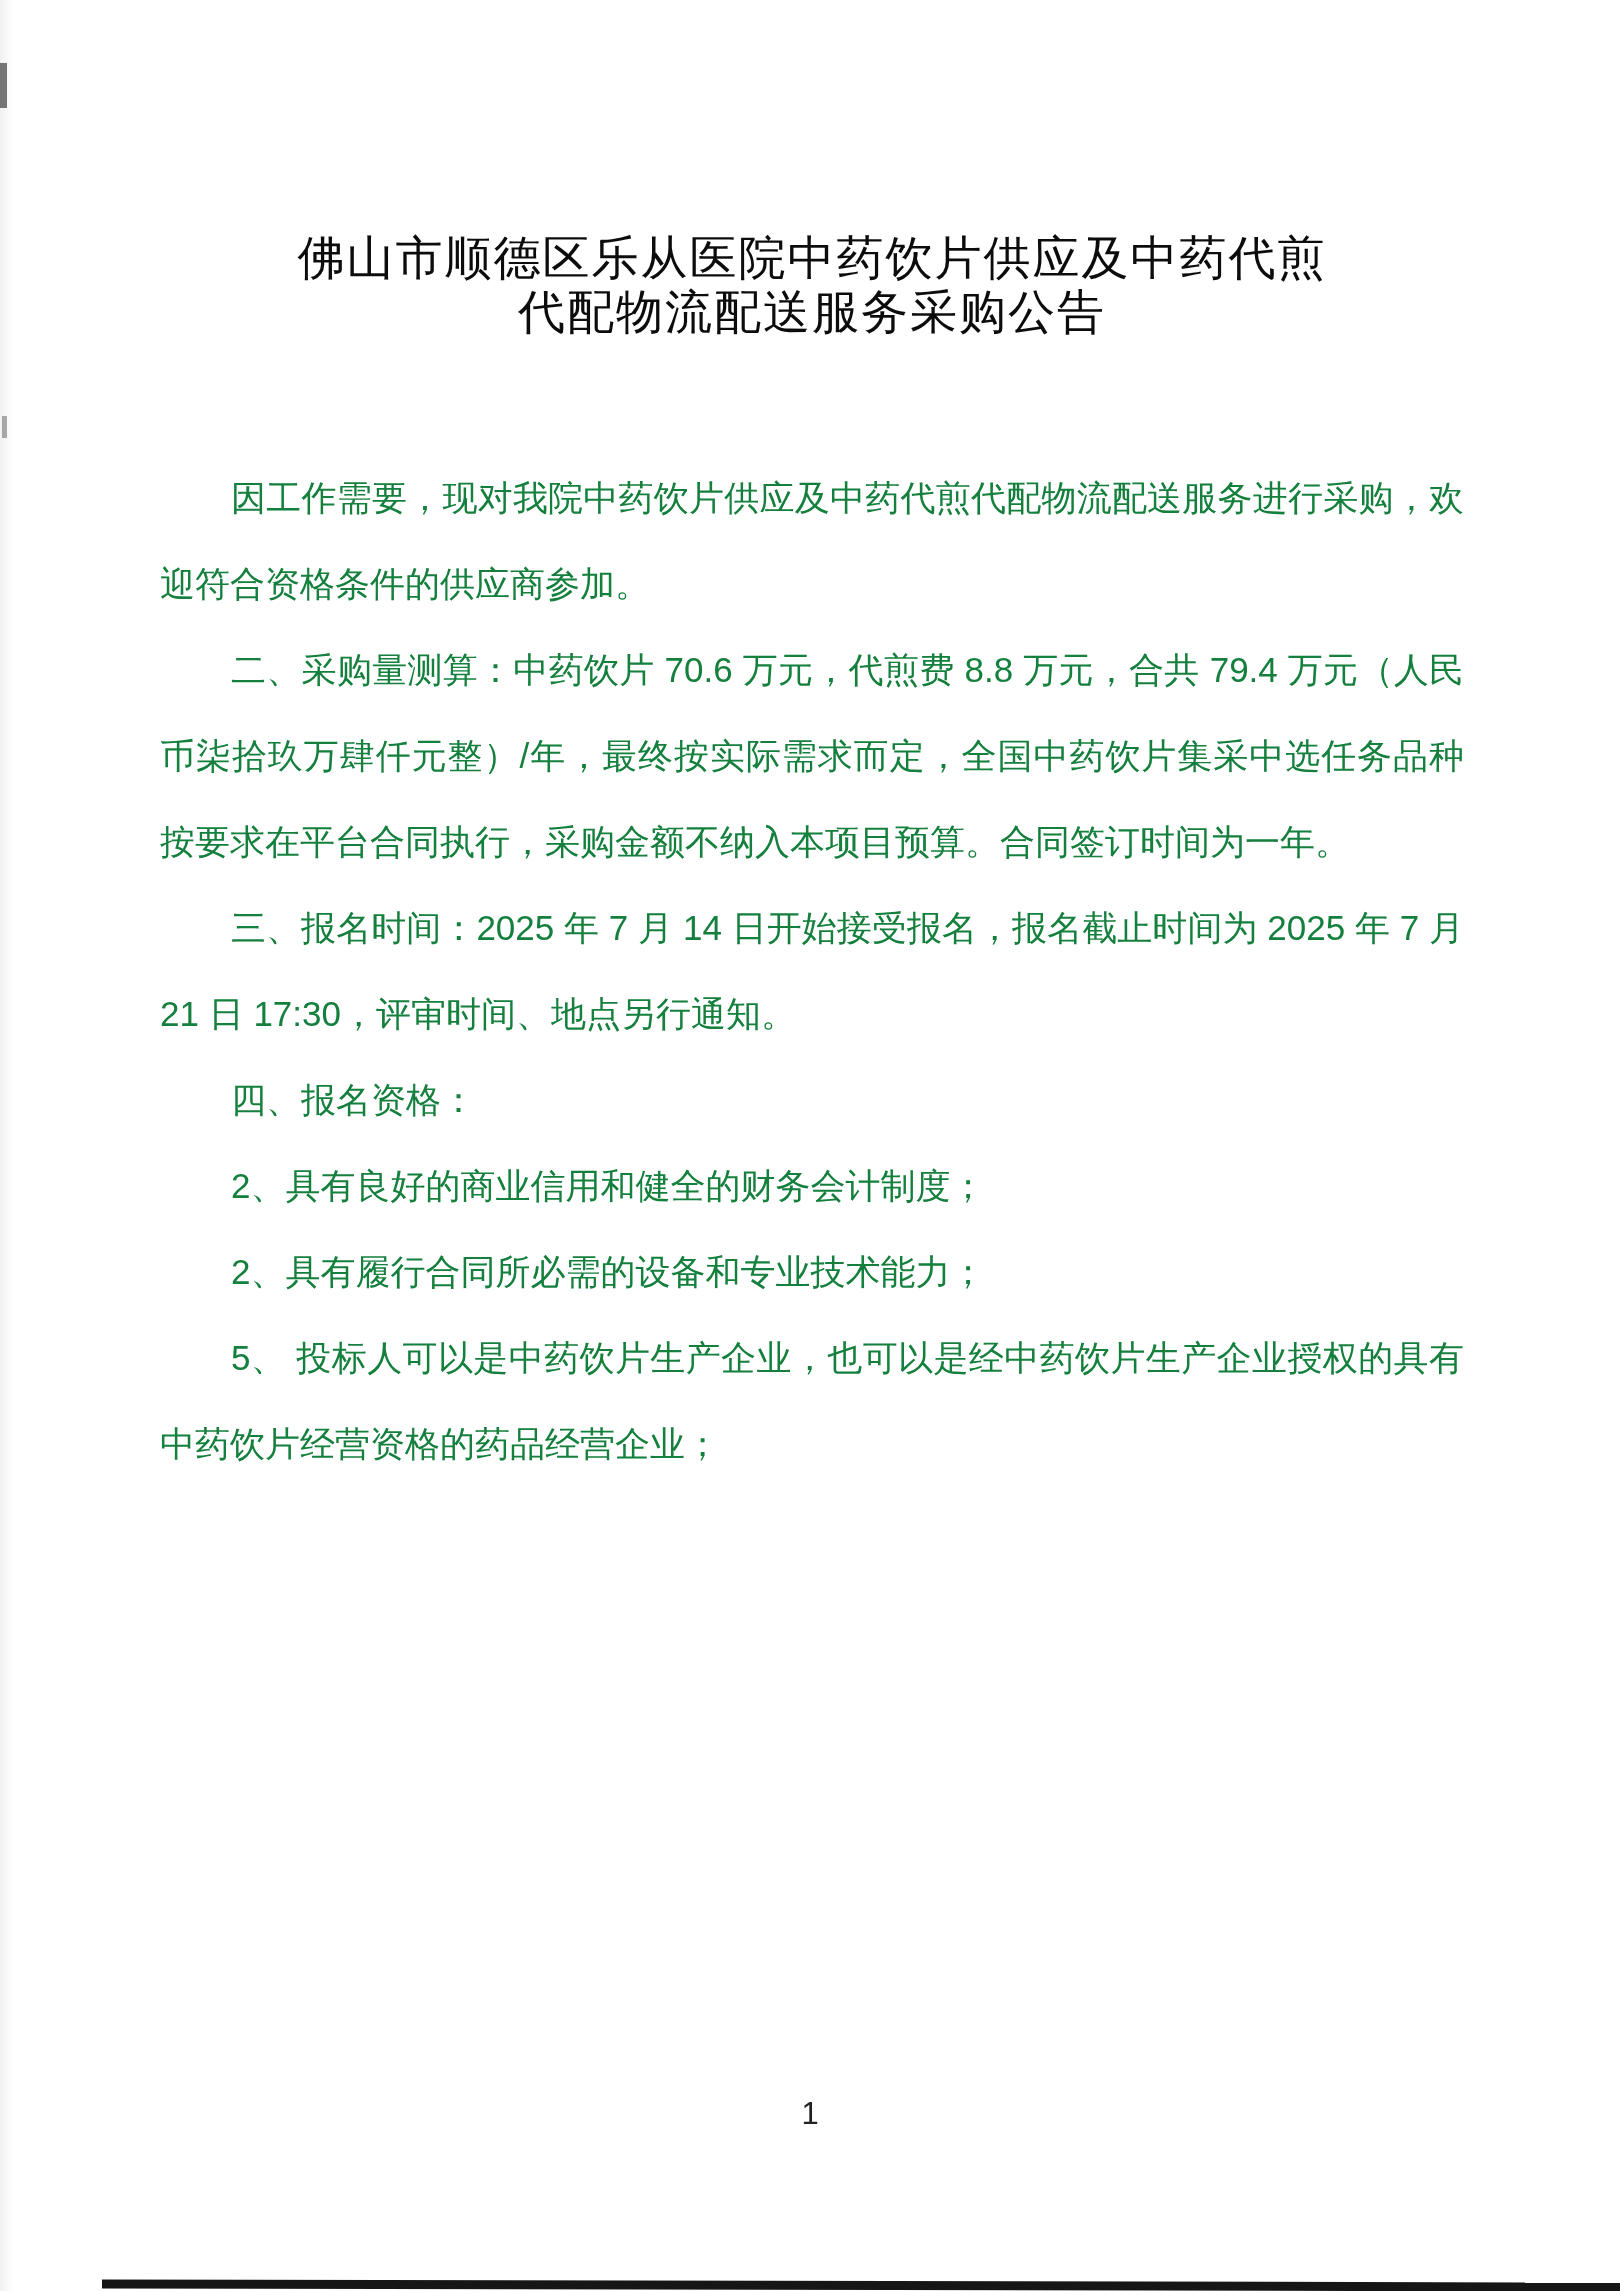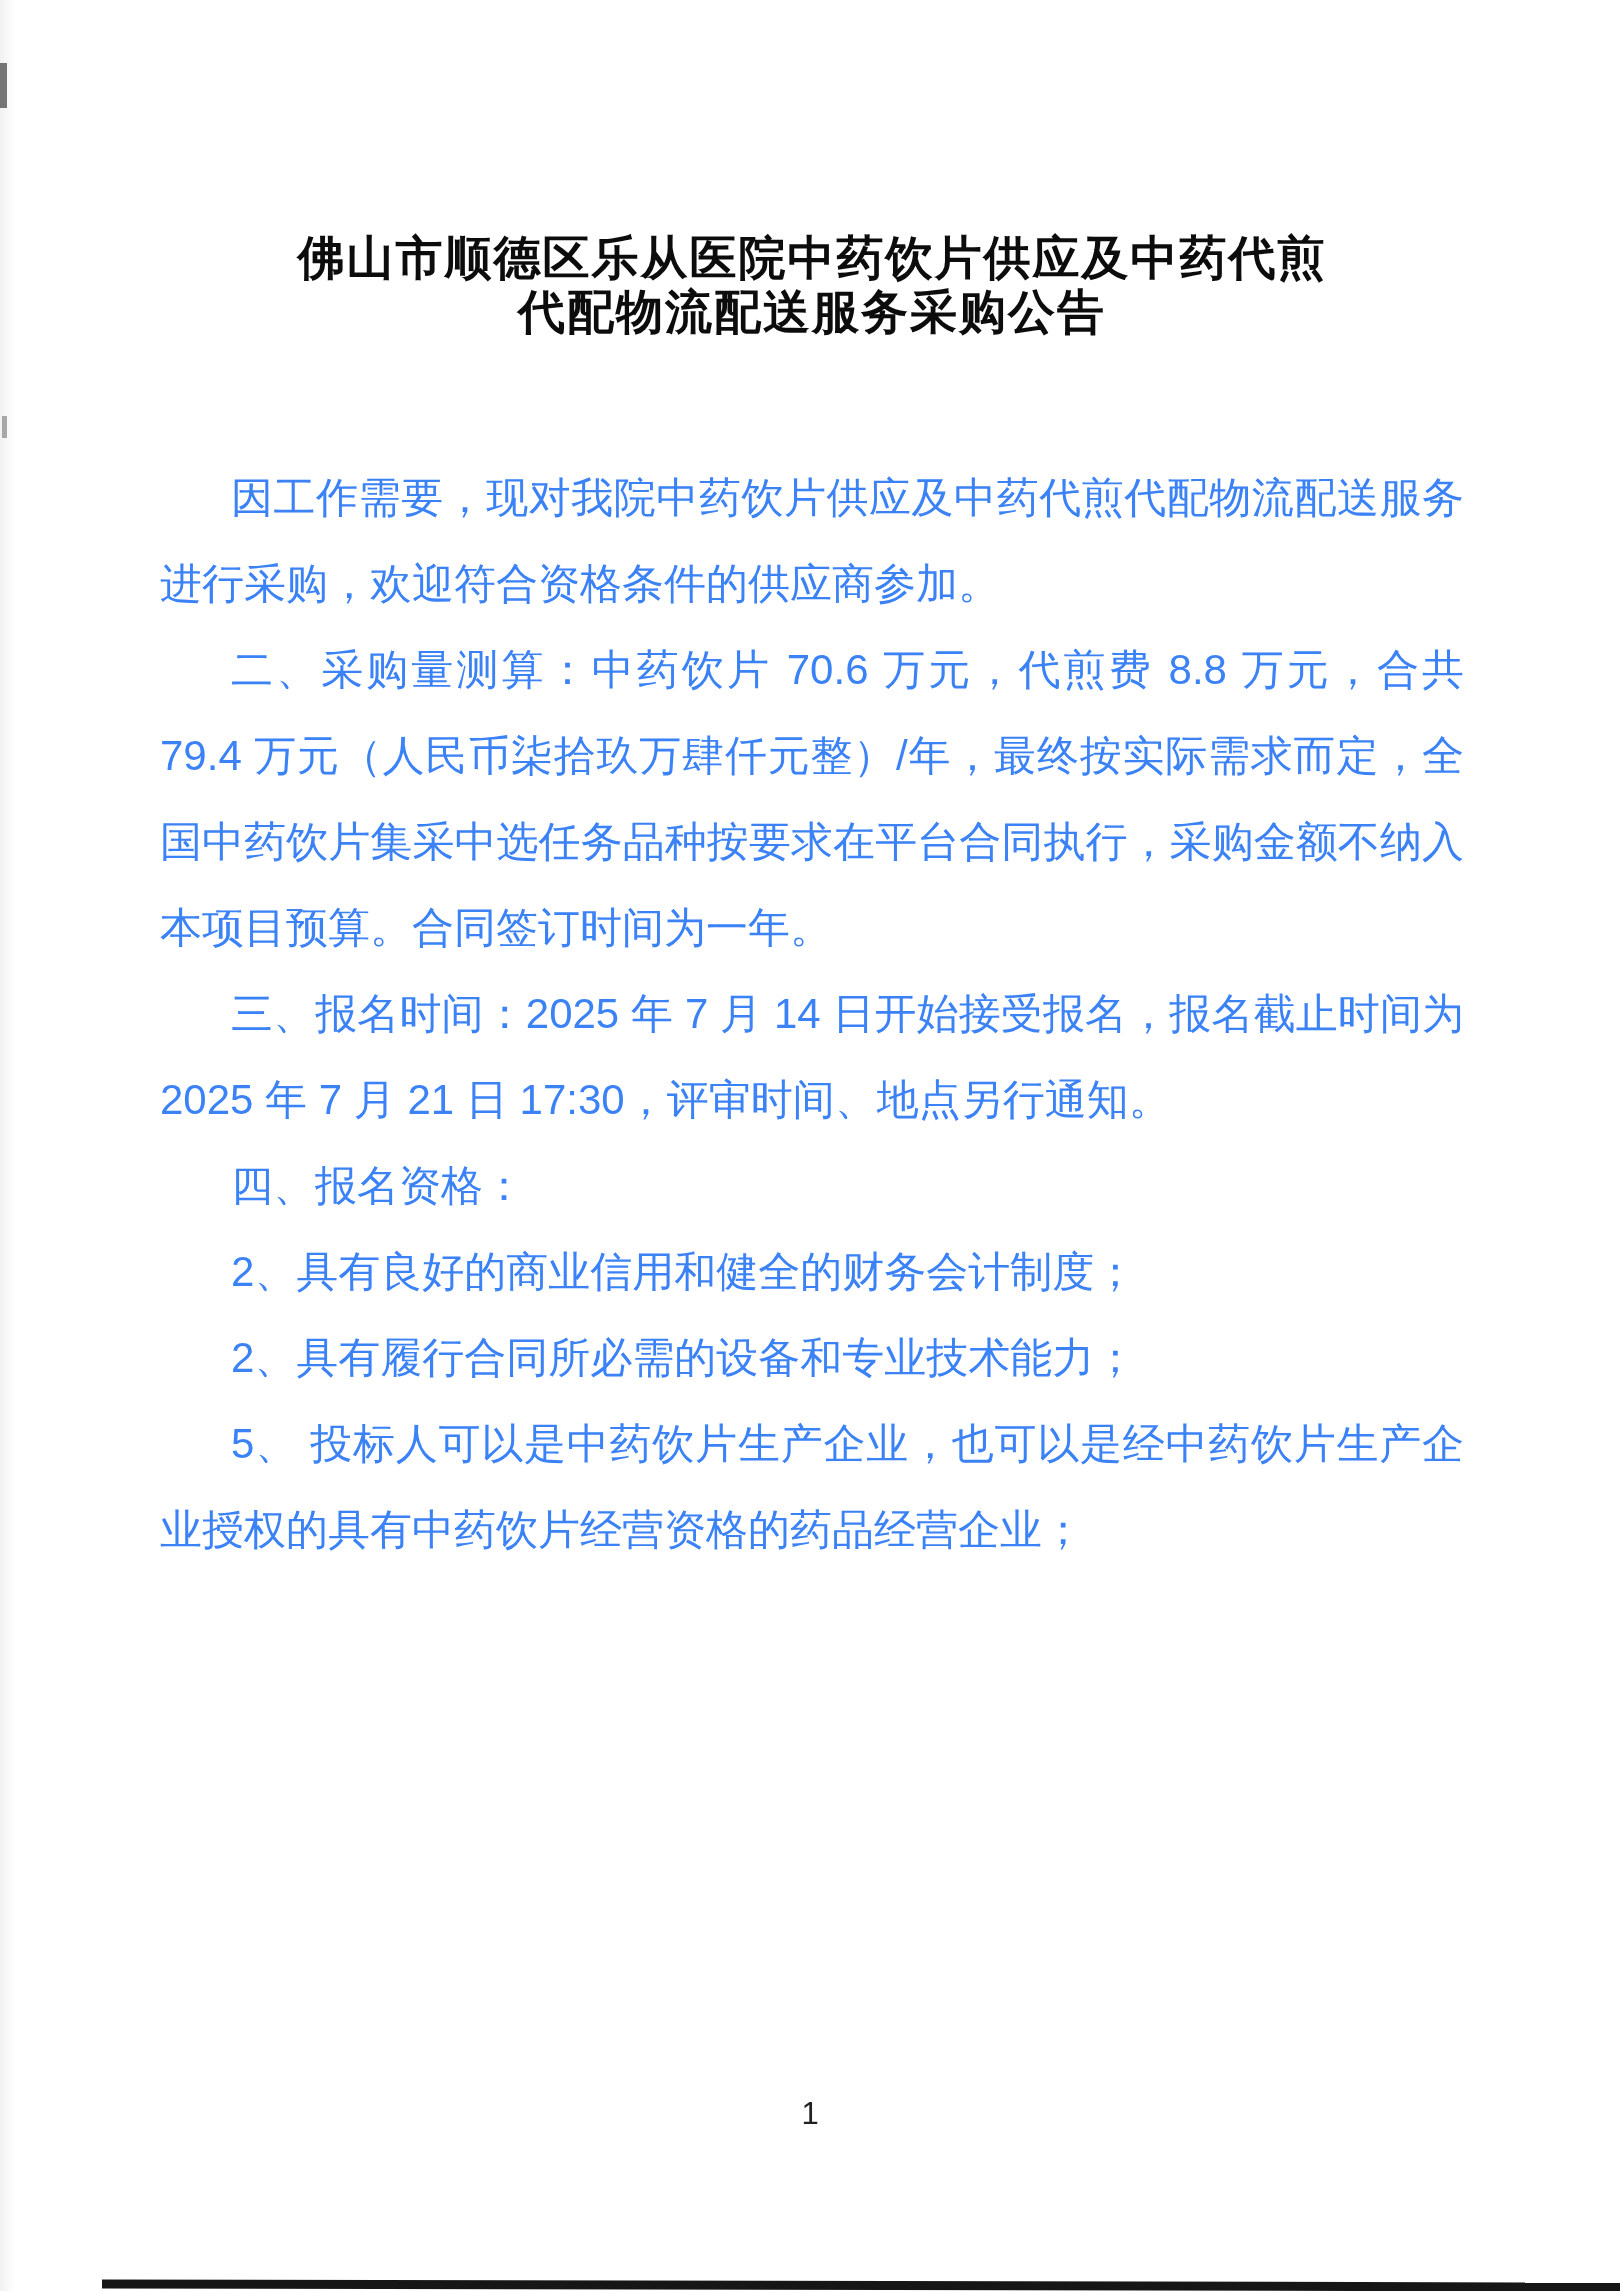--- a/index.html
+++ b/index.html
@@ -41,35 +41,35 @@
     transform: rotate(0.12deg);
   }
   .content {
     position: absolute;
     left: 160px;
     top: 0;
     width: 1304px;
   }
   .doc-title {
     text-align: center;
-    font-weight: 700;
+    font-weight: 400;
     font-size: 47px;
     line-height: 1.15;
     color: #0c0c0c;
     letter-spacing: 2px;
   }
   .title-line-1 { margin-top: 231px; }
   .title-line-2 { margin-bottom: 116px; }
   .doc-body p {
     margin: 0;
-    font-size: 42px;
+    font-size: 35px;
     line-height: 86px;
     text-indent: 71px;
     text-align: justify;
-    color: #3b82f6;
+    color: #15803d;
   }
   .page-number {
     position: absolute;
     left: 0;
     right: 0;
     top: 2096px;
     text-align: center;
     font-size: 31px;
     color: #222;
   }

